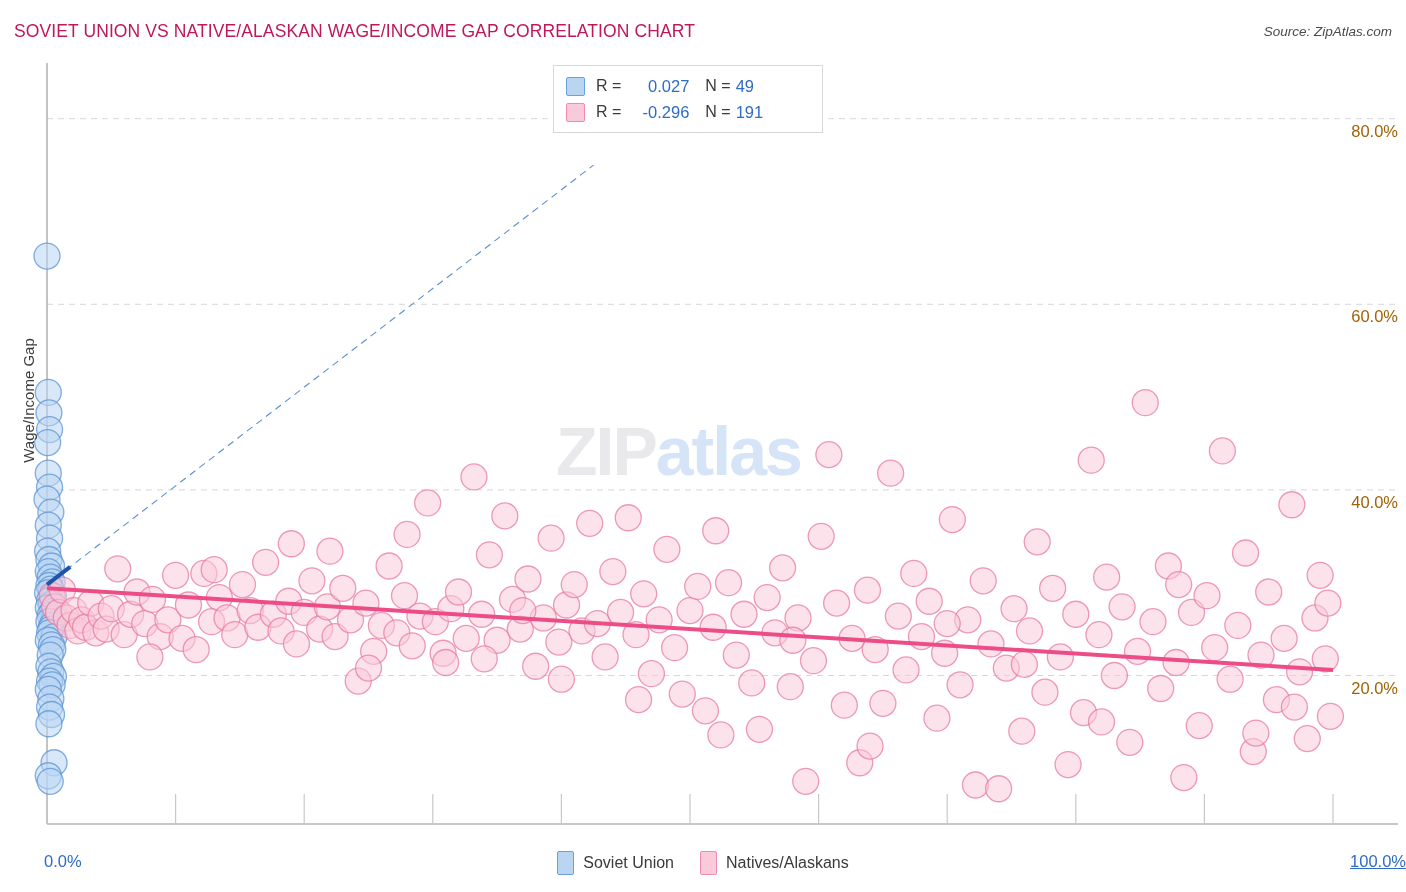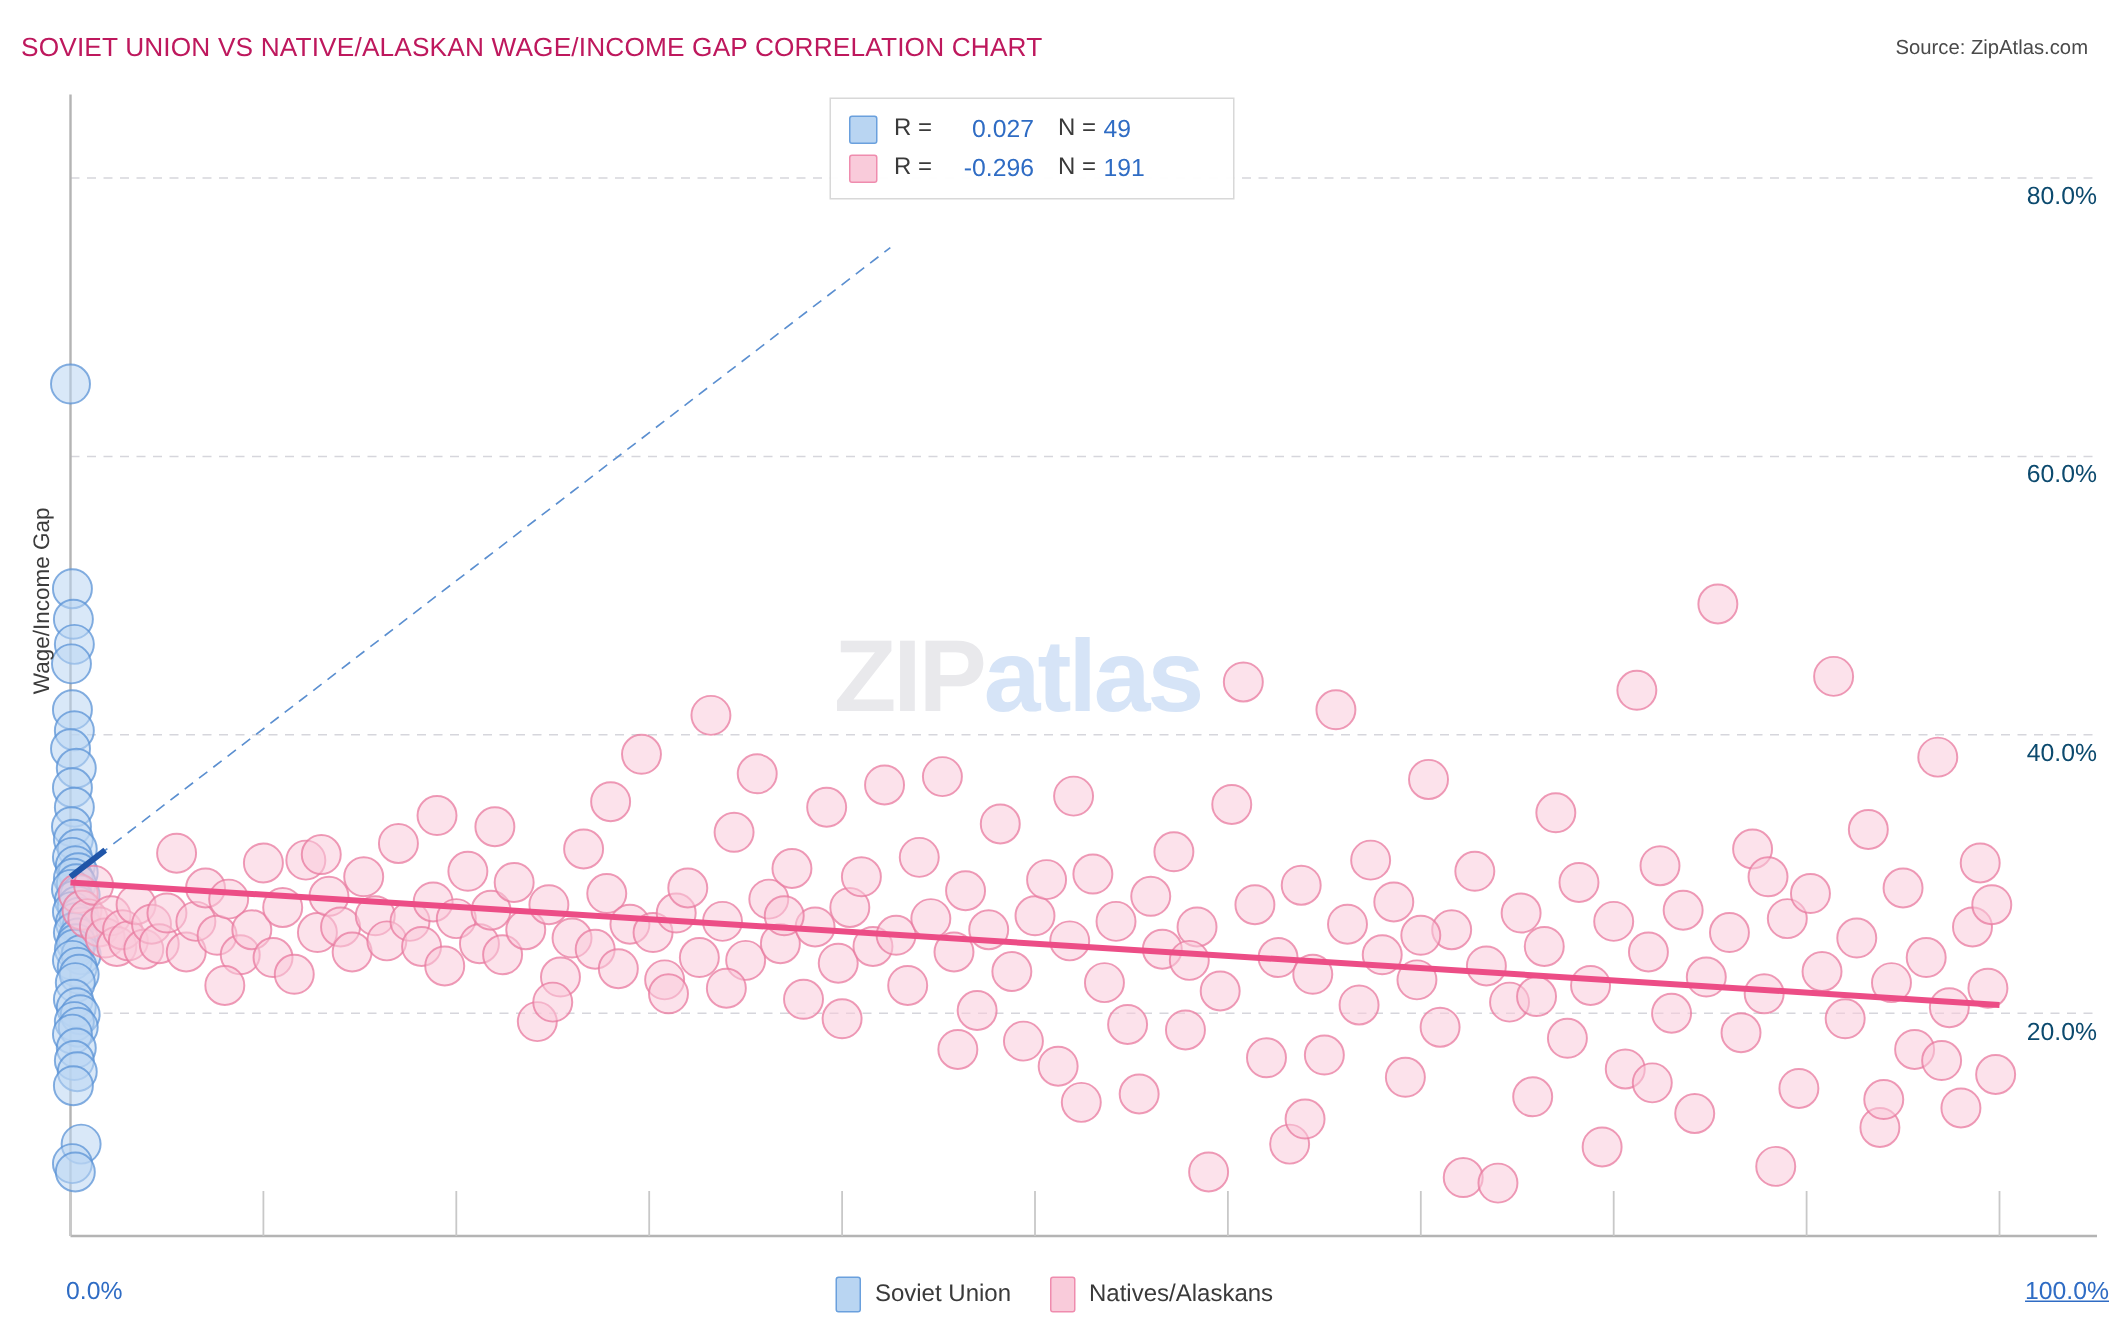--- a/index.html
+++ b/index.html
@@ -12,21 +12,21 @@
   #root { position:relative; width:1406px; height:892px; }
 
   
   #title {
     position:absolute; left:14px; top:21px;
     font-size:17.5px; letter-spacing:0.1px;
     color:#be185d; white-space:nowrap;
   }
   #source {
     position:absolute; right:14px; top:24px;
-    font-size:13.5px; 
+    font-size:13.5px; font-style:italic;
     color:#4a4a4a; white-space:nowrap;text-align:center;
   }
 
   
   #plot {
     position:absolute; left:0; top:0;
     width:1406px; height:892px;
     pointer-events:none;
   }
   #plot svg { display:block; }
@@ -39,21 +39,21 @@
     transform:rotate(-90deg);
     transform-origin:center center;
     text-align:center;
     font-size:15px; color:#3c3c3c;
     white-space:nowrap;
   }
 
   
   .ytick {
     position:absolute; right:8px;
-    font-size:16.5px; color:#0c4a6e;
+    font-size:16.5px; color:#a16207;
     white-space:nowrap; text-align:right;
   }
   .xtick {
     position:absolute; top:852px;
     font-size:16.5px; color:#2f6cc4;
     white-space:nowrap;
   }
   #xtick-min { left:44px; }
   #xtick-max { right:0;text-decoration:underline; }
 

